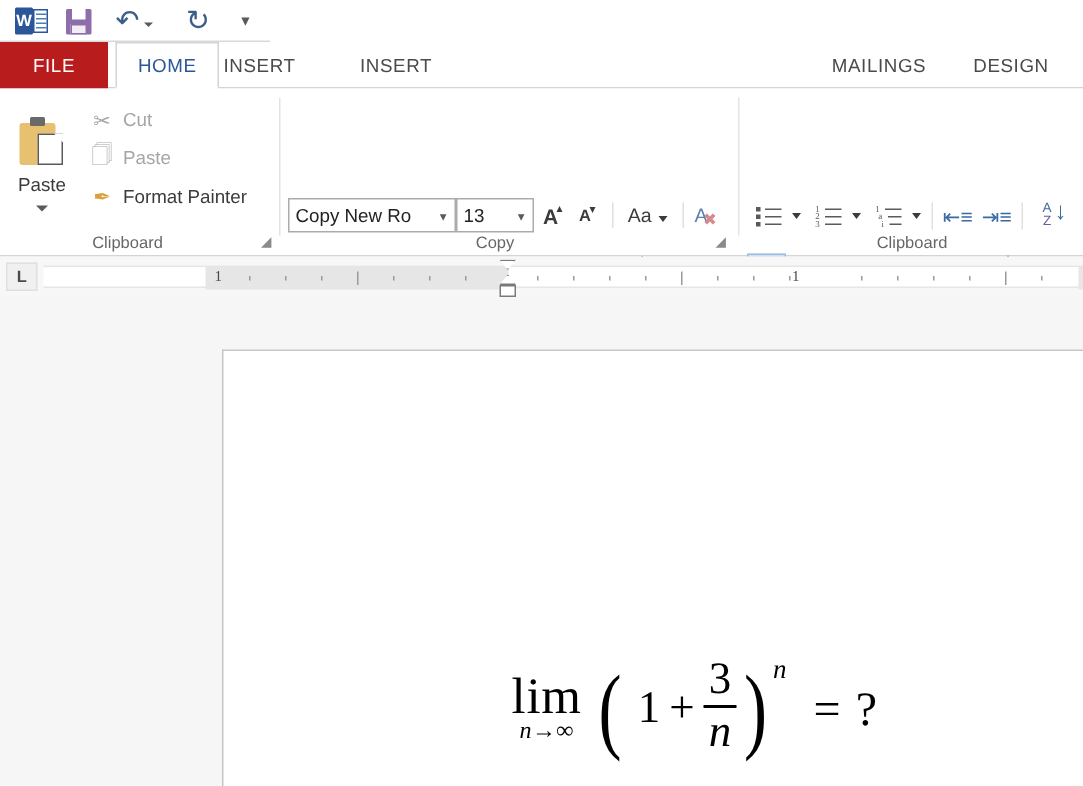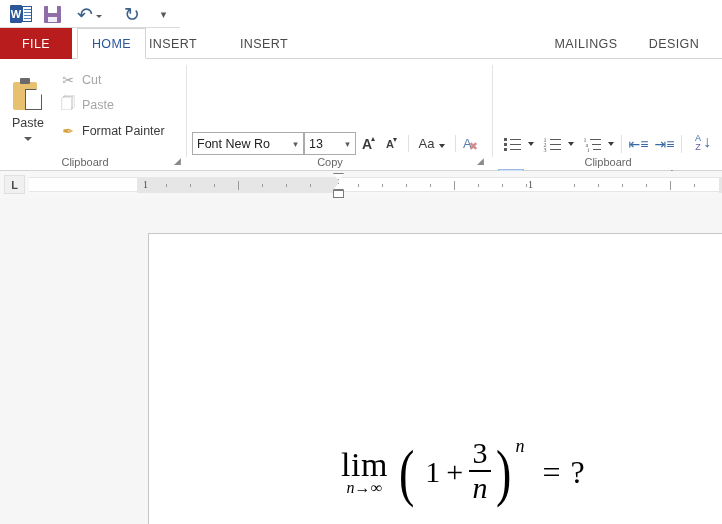--- a/index.html
+++ b/index.html
@@ -617,21 +617,21 @@
     <div class="clip-cmd enabled" style="left:58px; top:61px;">
       <span class="ci" style="color:#d8a13a;">✒</span>
       <span>Format Painter</span>
     </div>
 
     <div class="grp-label" style="left:40px; width:90px;">Clipboard</div>
     <div class="dialog-launcher" style="left:174px;">◢</div>
     <div class="grp-sep" style="left:186px;"></div>
 
     <div class="combo" style="left:192px; top:73px; width:112px;">
-      <span class="txt">Font New Ro</span>
+      <span class="txt">Copy New Ro</span>
       <span class="cbcaret">▾</span>
     </div>
     <div class="combo" style="left:304px; top:73px; width:52px;">
       <span class="txt">13</span>
       <span class="cbcaret">▾</span>
     </div>
 
     <div class="ico-btn" style="left:358px; top:73px; width:22px;">
       <span style="font-size:14px;font-weight:bold;">A</span>
       <span style="font-size:8px; position:relative; top:-5px; left:-1px;">▴</span>

